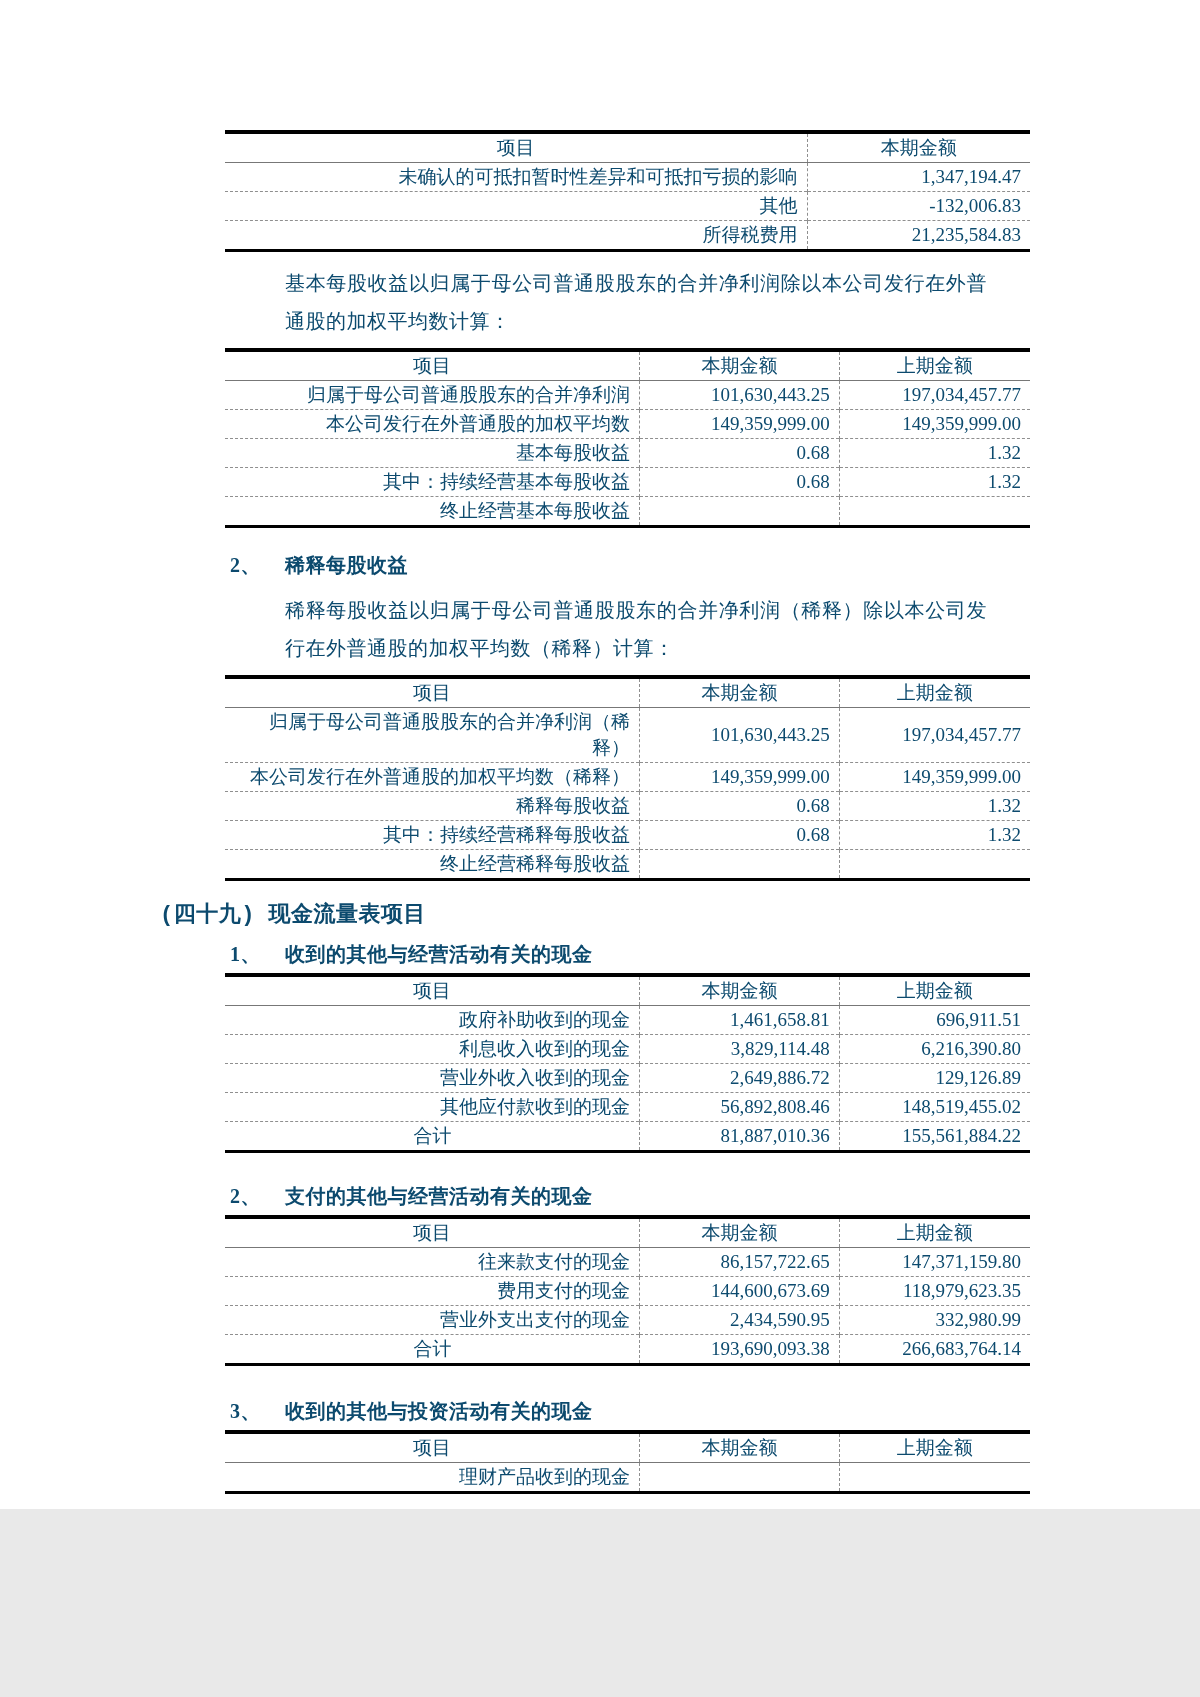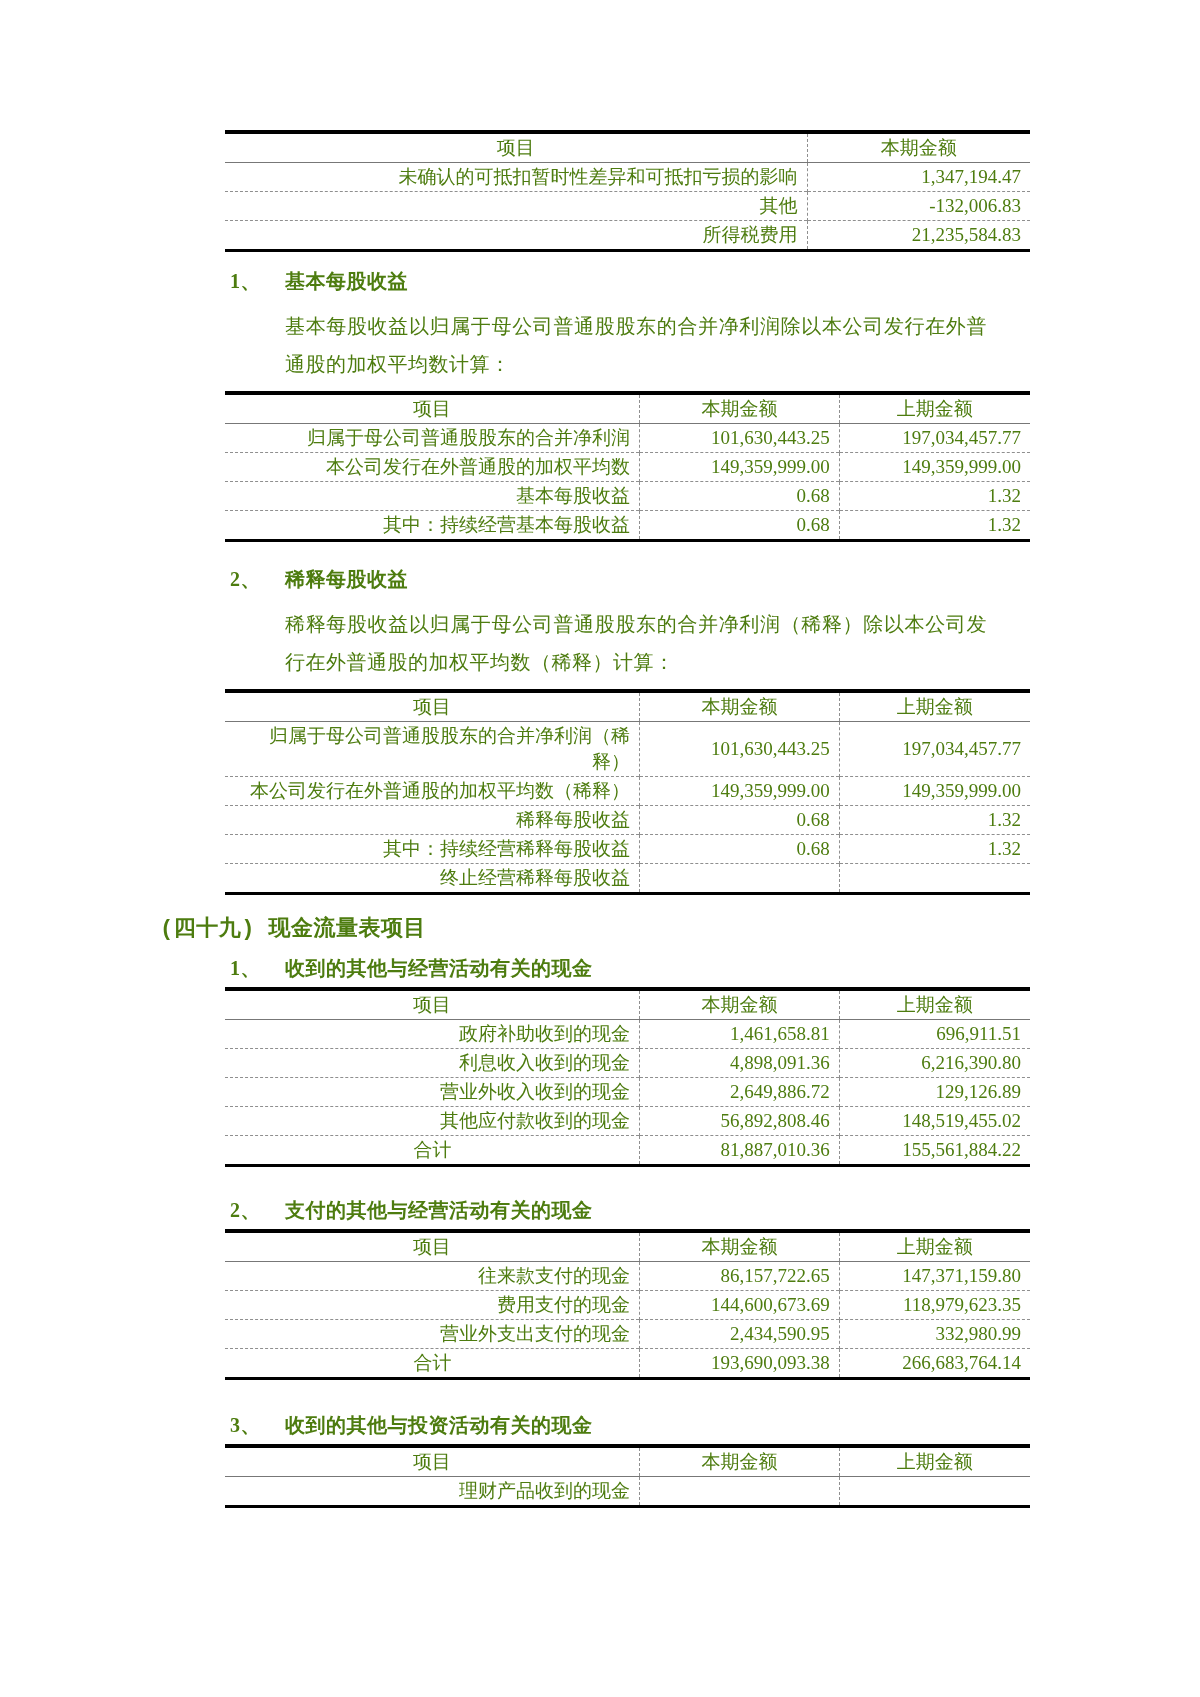--- a/index.html
+++ b/index.html
@@ -1,18 +1,18 @@
 <!DOCTYPE html>
 <html><head>
 <meta charset="utf-8">
 <style>
   html,body { margin:0; padding:0; background:#e9e9e9; }
   .page {
-    width:1200px; height:1697px; margin:0 auto; background:#ffffff;
-    font-family:"Liberation Serif","DejaVu Serif",serif; color:#4d7c0f;
+    width:1200px; height:1509px; margin:0 auto; background:#ffffff;
+    font-family:"Liberation Serif","DejaVu Serif",serif; color:#0c4a6e;
     overflow:hidden; position:relative;
   }
   
   .h1 {
     margin:0 0 0 160px; font-size:22px; font-weight:bold; letter-spacing:0.5px;
   }
   .sub {
     margin:0 0 0 230px; font-size:20px; font-weight:bold; letter-spacing:0.5px;
   }
   .sub .num { display:inline-block; width:55px; }
@@ -78,23 +78,20 @@
           <td class="num">-132,006.83</td>
         </tr>
         <tr>
           <td class="lbl">所得税费用</td>
           <td class="num">21,235,584.83</td>
         </tr>
       </tbody>
     </table>
 
 
-  <div id="s48-sub1" class="sub">
-    <span class="num">1、</span><span>基本每股收益</span>
-  </div>
 
   <p class="para">基本每股收益以归属于母公司普通股股东的合并净利润除以本公司发行在外普通股的加权平均数计算：</p>
 
   <table id="t-basic" class="fin">
       <colgroup>
         <col style="width: 51.5%;">
         <col style="width: 24.8%;">
         <col style="width: 23.7%;">
       </colgroup>
       <thead>
@@ -118,20 +115,25 @@
         <tr>
           <td class="lbl">基本每股收益</td>
           <td class="num">0.68</td>
           <td class="num">1.32</td>
         </tr>
         <tr>
           <td class="lbl">其中：持续经营基本每股收益</td>
           <td class="num">0.68</td>
           <td class="num">1.32</td>
         </tr>
+        <tr>
+          <td class="lbl">终止经营基本每股收益</td>
+          <td class="num">&nbsp;</td>
+          <td class="num">&nbsp;</td>
+        </tr>
       </tbody>
     </table>
 
   <div id="s48-sub2" class="sub">
     <span class="num">2、</span><span>稀释每股收益</span>
   </div>
 
   <p class="para">稀释每股收益以归属于母公司普通股股东的合并净利润（稀释）除以本公司发行在外普通股的加权平均数（稀释）计算：</p>
 
   <table id="t-diluted" class="fin">
@@ -196,21 +198,21 @@
         </tr>
       </thead>
       <tbody>
         <tr>
           <td class="lbl">政府补助收到的现金</td>
           <td class="num">1,461,658.81</td>
           <td class="num">696,911.51</td>
         </tr>
         <tr>
           <td class="lbl">利息收入收到的现金</td>
-          <td class="num">4,898,091.36</td>
+          <td class="num">3,829,114.48</td>
           <td class="num">6,216,390.80</td>
         </tr>
         <tr>
           <td class="lbl">营业外收入收到的现金</td>
           <td class="num">2,649,886.72</td>
           <td class="num">129,126.89</td>
         </tr>
         <tr>
           <td class="lbl">其他应付款收到的现金</td>
           <td class="num">56,892,808.46</td>

